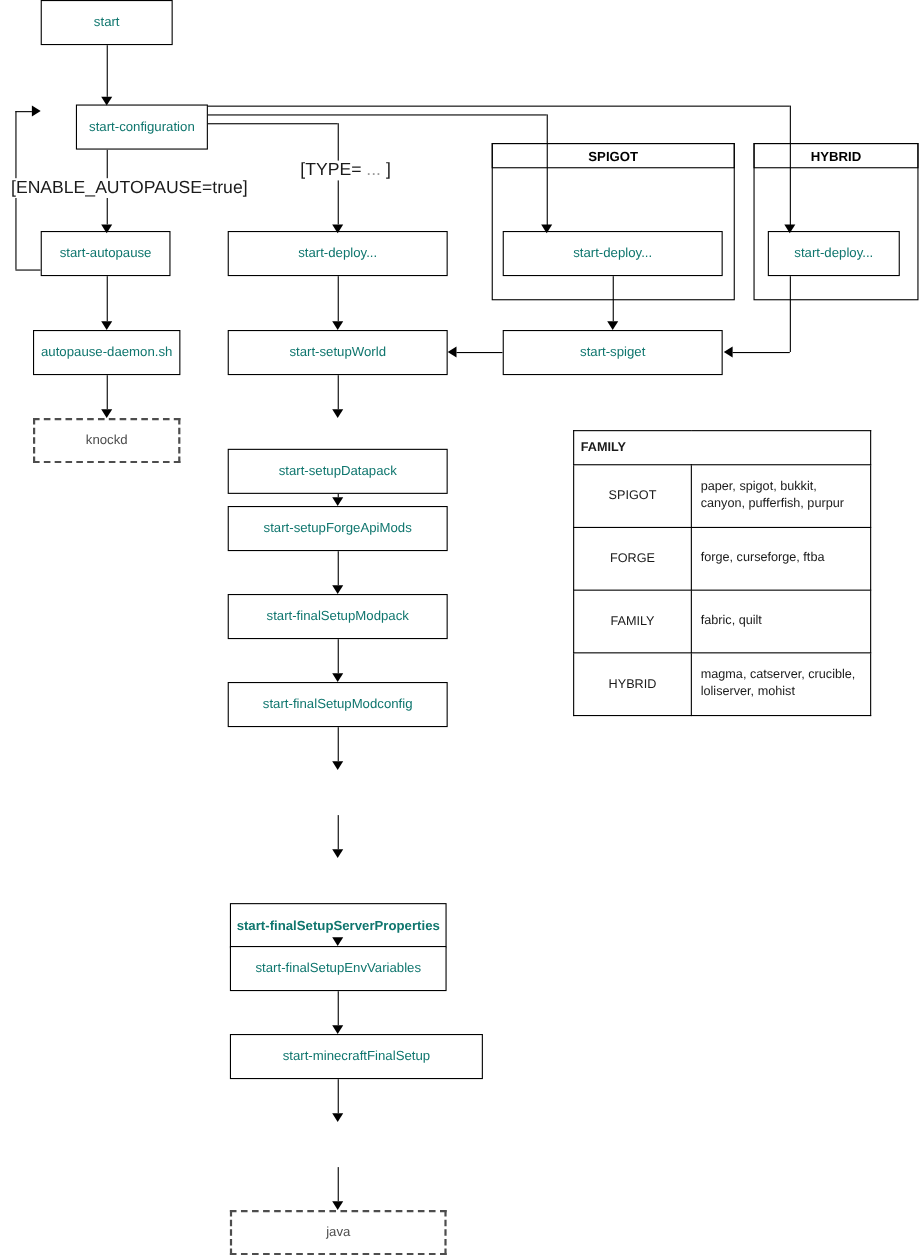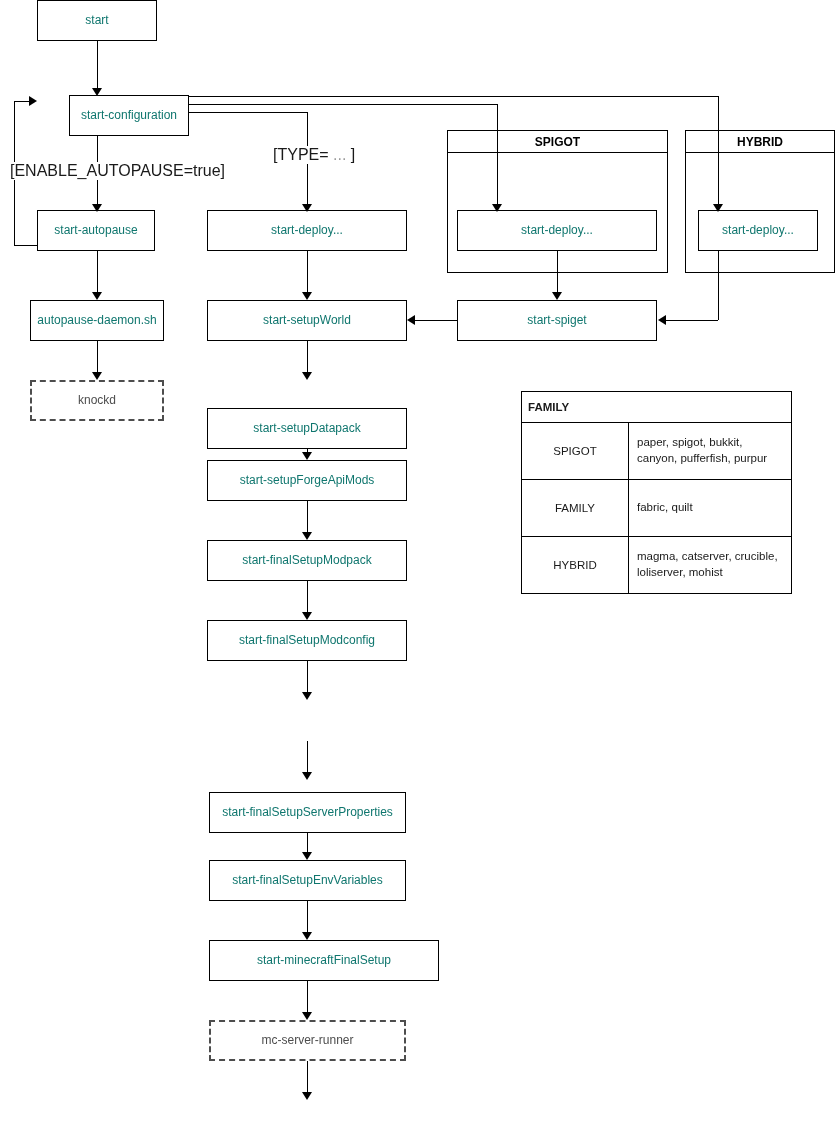--- a/index.html
+++ b/index.html
@@ -228,53 +228,57 @@
 
   <div class="node" style="left:207px; top:620px; width:200px; height:41px;">start-finalSetupModconfig</div>
 
   <div class="edge-v" style="left:307px; top:661px; height:31px;"></div>
   <div class="arrow arrow-down" style="left:302px; top:692px;"></div>
 
 
   <div class="edge-v" style="left:307px; top:741px; height:31px;"></div>
   <div class="arrow arrow-down" style="left:302px; top:772px;"></div>
 
-  <div class="node" style="left:209px; top:792px; width:197px; height:41px;">start-finalSetupServerProperties</div>
+  <div class="node" style="left:209px; top:821px; width:197px; height:41px;font-weight:bold;">start-finalSetupServerProperties</div>
 
   <div class="edge-v" style="left:307px; top:821px; height:31px;"></div>
   <div class="arrow arrow-down" style="left:302px; top:852px;"></div>
 
   <div class="node" style="left:209px; top:860px; width:197px; height:41px;">start-finalSetupEnvVariables</div>
 
   <div class="edge-v" style="left:307px; top:901px; height:31px;"></div>
   <div class="arrow arrow-down" style="left:302px; top:932px;"></div>
 
   <div class="node" style="left:209px; top:940px; width:230px; height:41px;">start-minecraftFinalSetup</div>
 
   <div class="edge-v" style="left:307px; top:981px; height:31px;"></div>
   <div class="arrow arrow-down" style="left:302px; top:1012px;"></div>
 
-  <div class="node dashed" style="left:209px; top:1020px; width:197px; height:41px;">mc-server-runner</div>
 
   <div class="edge-v" style="left:307px; top:1061px; height:31px;"></div>
   <div class="arrow arrow-down" style="left:302px; top:1092px;"></div>
 
+  <div class="node dashed" style="left:209px; top:1100px; width:197px; height:41px;">java</div>
 
   <table id="family-table">
     <thead>
       <tr>
         <th class="family-title" colspan="2">FAMILY</th>
       </tr>
     </thead>
     <tbody>
       <tr>
         <td class="fam-key">SPIGOT</td>
         <td class="fam-val">paper, spigot, bukkit, canyon, pufferfish, purpur</td>
       </tr>
       <tr>
+        <td class="fam-key">FORGE</td>
+        <td class="fam-val">forge, curseforge, ftba</td>
+      </tr>
+      <tr>
         <td class="fam-key">FAMILY</td>
         <td class="fam-val">fabric, quilt</td>
       </tr>
       <tr>
         <td class="fam-key">HYBRID</td>
         <td class="fam-val">magma, catserver, crucible, loliserver, mohist</td>
       </tr>
     </tbody>
   </table>
 

